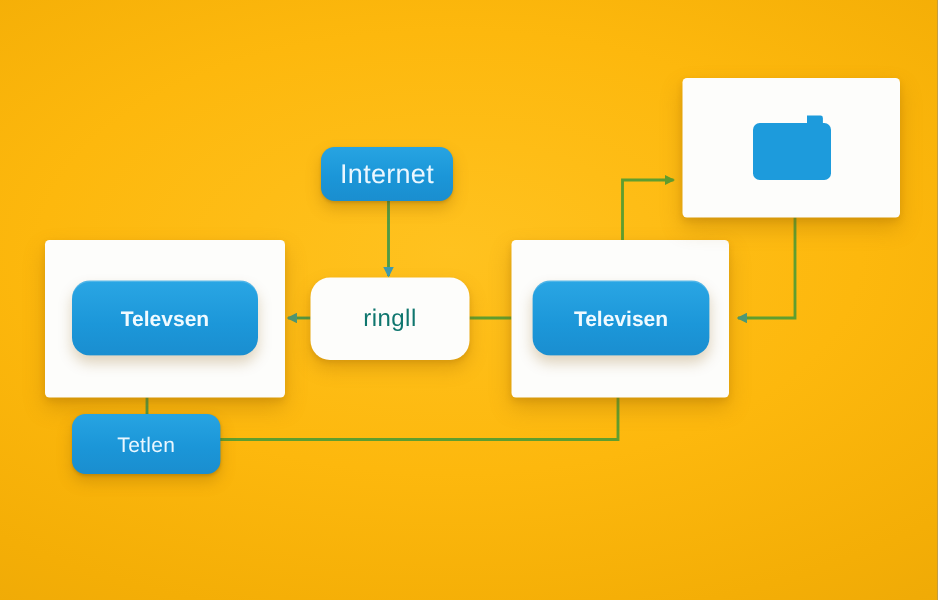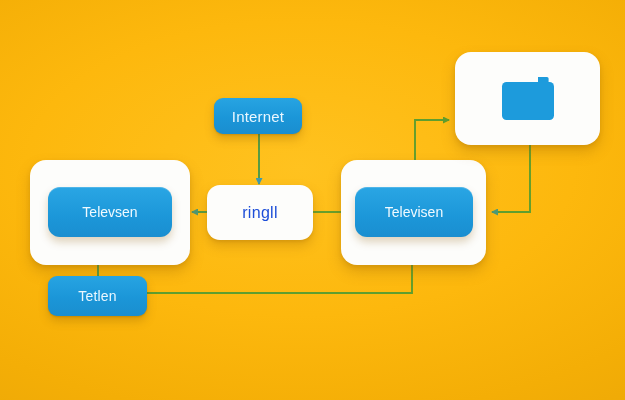--- a/index.html
+++ b/index.html
@@ -27,23 +27,24 @@
     left: 0; top: 0;
     width: 625px; height: 400px;
     pointer-events: none;
   }
 
   
   .node { position: absolute; box-sizing: border-box; }
 
   .card {
     background: #fdfdfb;
-    border-radius: 16px;
+    border-radius: 3px;
     box-shadow: 0 7px 14px rgba(150, 95, 0, 0.30),
                 0 2px 4px rgba(150, 95, 0, 0.18);
+    font-weight: bold;
   }
 
   .pill {
     background: #1d9bdc;
     background-image: linear-gradient(180deg, #27a4e2 0%, #1b96d8 55%, #1a8ecf 100%);
     border-radius: 9px;
     color: #eaf7ff;
     display: flex;
     align-items: center;
     justify-content: center;
@@ -61,25 +62,25 @@
     color: #f0faff;
     display: flex;
     align-items: center;
     justify-content: center;
     box-shadow: 0 5px 9px rgba(130, 82, 0, 0.25),
                 inset 0 1px 0 rgba(255,255,255,0.18);
     white-space: nowrap;
   }
 
   
-  #node-internet   { left: 214px; top: 98px;  width: 88px;  height: 36px; font-size: 15px; }
+  #node-internet   { left: 214px; top: 98px;  width: 88px;  height: 36px; font-size: 18px; }
   #node-hub        { left: 207px; top: 185px; width: 106px; height: 55px;
                      background: #fdfdfb; border-radius: 13px;
                      display: flex; align-items: center; justify-content: center;
-                     color: #1d4ed8; font-size: 16px; letter-spacing: 0.3px;
+                     color: #0f766e; font-size: 16px; letter-spacing: 0.3px;
                      box-shadow: 0 6px 12px rgba(150,95,0,0.28), 0 2px 3px rgba(150,95,0,0.16); }
 
   #card-left       { left: 30px;  top: 160px; width: 160px; height: 105px; }
   #btn-left        { left: 18px;  top: 27px;  width: 124px; height: 50px; font-size: 14px; }
 
   #card-right      { left: 341px; top: 160px; width: 145px; height: 105px; }
   #btn-right       { left: 14px;  top: 27px;  width: 118px; height: 50px; font-size: 14px; }
 
   #card-folder     { left: 455px; top: 52px;  width: 145px; height: 93px; }
   #folder-icon-wrap{ position: absolute; left: 0; top: 0; width: 100%; height: 100%;

